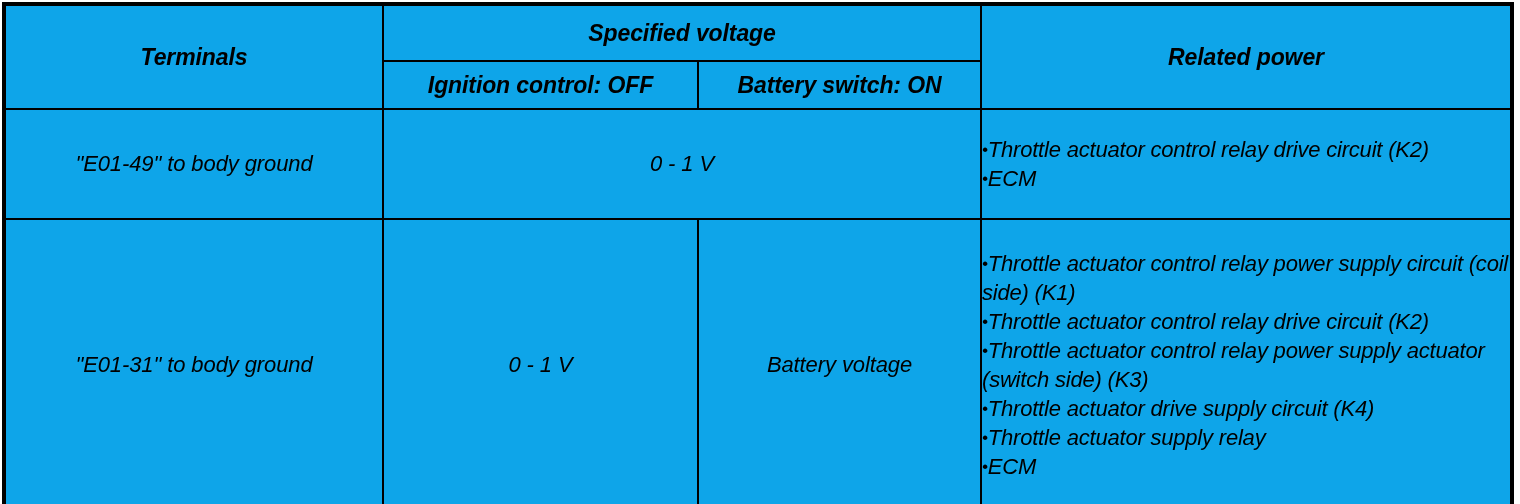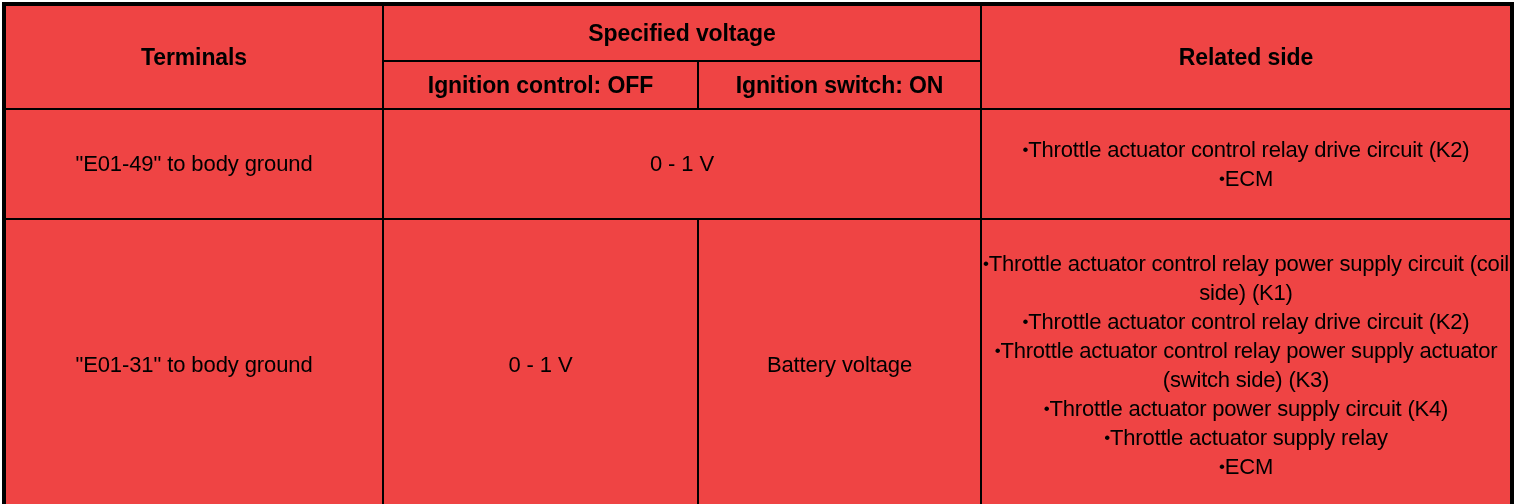--- a/index.html
+++ b/index.html
@@ -34,21 +34,22 @@
     table-layout: fixed;
     background: #ffffff;
     border: 4px solid #000000;
   }
 
   table.spec-table td,
   table.spec-table th {
     border: 2px solid #000000;
     padding: 0;
     vertical-align: middle;
-    background: #ef4444;
+    background: #0ea5e9;
+    font-style: italic;
   }
 
   
   col.c-term    { width: 379px; }
   col.c-off     { width: 315px; }
   col.c-on      { width: 283px; }
   col.c-related { width: 531px; }
 
   
   th.hdr {
@@ -65,21 +66,21 @@
   
   td.cell {
     font-size: 22px;
     text-align: center;
     letter-spacing: -0.1px;
   }
   td.row1 { height: 108px; }
   td.row2 { height: 290px; }
 
   td.related-cell {
-    text-align: center;
+    text-align: left;
     vertical-align: top;
     padding: 9px 8px 6px 8px;
   }
 
   ul.part-list {
     list-style: none;
     margin: 0;
     padding: 0;
   }
   ul.part-list li {
@@ -109,25 +110,25 @@
       <col class="c-term">
       <col class="c-off">
       <col class="c-on">
       <col class="c-related">
     </colgroup>
 
     <thead>
       <tr>
         <th class="hdr hdr-terminals" rowspan="2">Terminals</th>
         <th class="hdr hdr-specified" colspan="2">Specified voltage</th>
-        <th class="hdr hdr-related" rowspan="2">Related side</th>
+        <th class="hdr hdr-related" rowspan="2">Related power</th>
       </tr>
       <tr>
         <th class="hdr hdr-sub">Ignition control: OFF</th>
-        <th class="hdr hdr-sub">Ignition switch: ON</th>
+        <th class="hdr hdr-sub">Battery switch: ON</th>
       </tr>
     </thead>
 
     <tbody>
 
       <tr>
         <td class="cell row1">"E01-49" to body ground</td>
         <td class="cell row1" colspan="2">0 - 1 V</td>
         <td class="cell row1 related-cell">
           <ul class="part-list">
@@ -139,21 +140,21 @@
 
       <tr>
         <td class="cell row2">"E01-31" to body ground</td>
         <td class="cell row2">0 - 1 V</td>
         <td class="cell row2">Battery voltage</td>
         <td class="cell row2 related-cell">
           <ul class="part-list">
             <li><span class="bullet">•</span><span>Throttle actuator control relay power supply circuit (coil side) (K1)</span></li>
             <li><span class="bullet">•</span><span>Throttle actuator control relay drive circuit (K2)</span></li>
             <li><span class="bullet">•</span><span>Throttle actuator control relay power supply actuator (switch side) (K3)</span></li>
-            <li><span class="bullet">•</span><span>Throttle actuator power supply circuit (K4)</span></li>
+            <li><span class="bullet">•</span><span>Throttle actuator drive supply circuit (K4)</span></li>
             <li><span class="bullet">•</span><span>Throttle actuator supply relay</span></li>
             <li><span class="bullet">•</span><span>ECM</span></li>
           </ul>
         </td>
       </tr>
 
     </tbody>
   </table>
 
 </div>

